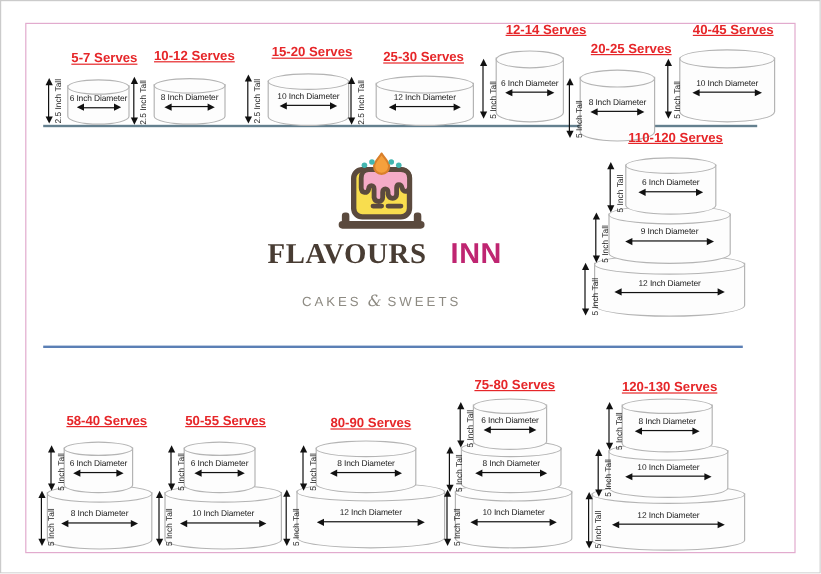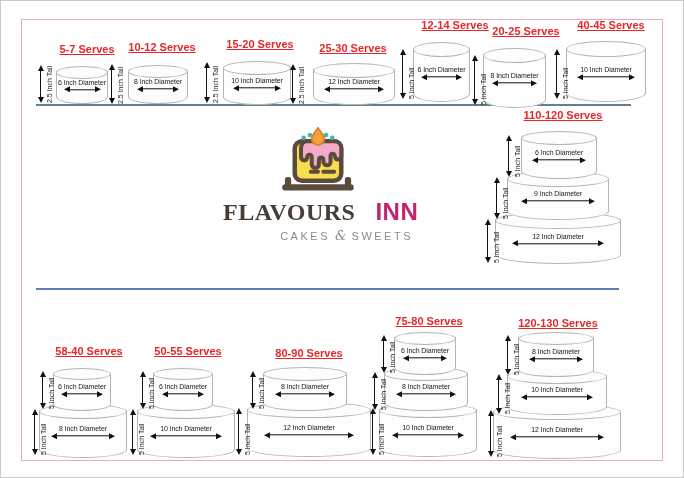--- a/index.html
+++ b/index.html
@@ -24,21 +24,21 @@
   .varrow::before{content:"";position:absolute;top:4px;bottom:4px;left:3px;border-left:1.6px solid #111;}
   .va{position:absolute;left:0.5px;width:0;height:0;border-left:3.5px solid transparent;border-right:3.5px solid transparent;}
   .vt{top:0;border-bottom:6px solid #111;}
   .vb{bottom:0;border-top:6px solid #111;}
   .htext{writing-mode:vertical-rl;transform:rotate(180deg);font-size:7px;line-height:8px;color:#1a1a1a;white-space:nowrap;}
   .logo{position:absolute;left:222px;top:126px;width:190px;height:122px;text-align:center;}
   .logo svg{display:block;margin:0 auto;}
   .brand{font-size:24px;font-weight:bold;letter-spacing:0.5px;margin-top:3px;white-space:nowrap;}
   .b1{color:#483c33;font-family:Liberation Serif, serif;}
   .b2{color:#bf2571;margin-left:20px;}
-  .tagline{margin-top:2px;font-size:11px;letter-spacing:2.5px;color:#8d8a82;white-space:nowrap;text-align:right;}
+  .tagline{margin-top:18px;font-size:11px;letter-spacing:2.5px;color:#8d8a82;white-space:nowrap;}
   .amp{font-family:"DejaVu Serif",serif;font-style:italic;font-size:13px;margin:0 5px;letter-spacing:0;}
 </style>
 </head>
 <body>
 
 <div class="page">
   <div class="frame"></div>
   <div class="divider" style="left:35px;top:103px;width:595px;background:#64808f"></div>
   <div class="divider" style="left:35px;top:287px;width:583px;background:#5b7fb5"></div>
 
@@ -135,21 +135,21 @@
     </div>
     <div class="hgt" style="left:0px;top:30px;height:50px">
       <span class="varrow">
           <i class="va vt"></i>
           <i class="va vb"></i>
         </span>
       <span class="htext">5 Inch Tall</span>
     </div>
   </div>
 
-  <div class="group" style="left:470px;top:24px;width:110px;height:60px">
+  <div class="group" style="left:470px;top:34px;width:110px;height:60px">
     <div class="serves">20-25 Serves</div>
     <div class="cake" style="left:12px;top:29px;width:61px;height:52px;--rim:15px">
       <div class="din">
         <span class="dtext">8 Inch Diameter</span>
         <span class="harrow">
             <i class="ah al"></i>
             <i class="ah ar"></i>
           </span>
       </div>
     </div>

